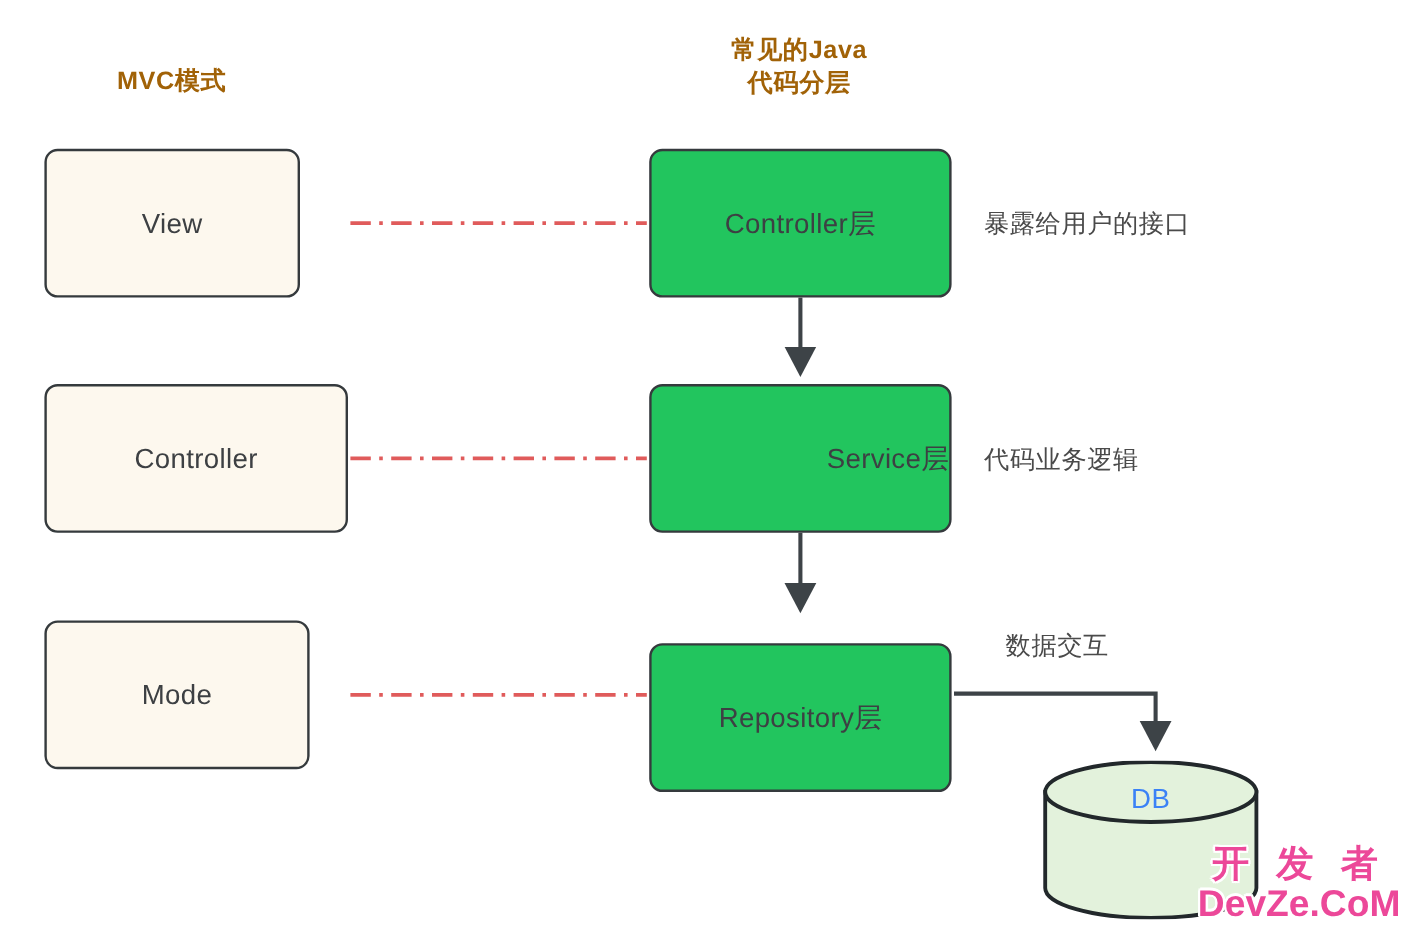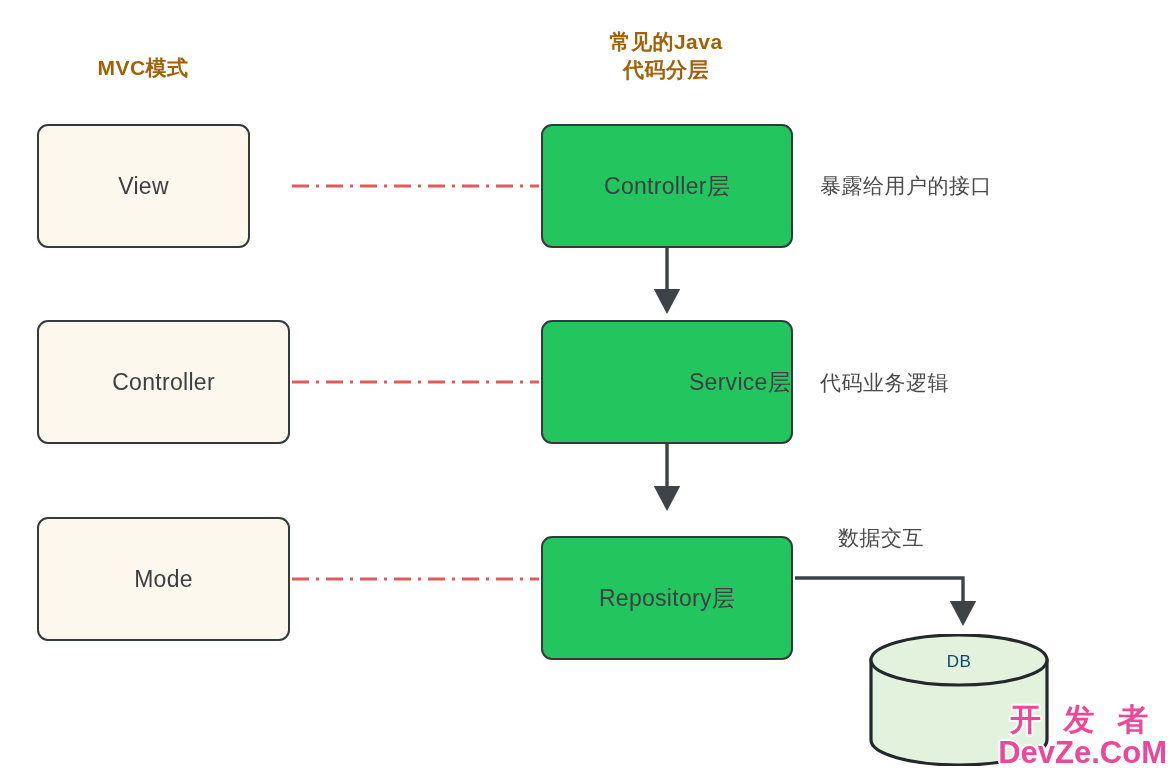--- a/index.html
+++ b/index.html
@@ -55,21 +55,21 @@
   }
   .node.cream {
     background: #fdf8ee;
   }
   .node.green {
     background: #22c55e;
   }
 
   #node-view        { left: 37px;  top: 124px; width: 213px; height: 124px; }
   #node-controller  { left: 37px;  top: 320px; width: 253px; height: 124px; }
-  #node-mode        { left: 37px;  top: 517px; width: 253px; height: 124px; }
+  #node-mode        { left: 37px;  top: 517px; width: 221px; height: 124px; }
 
   #node-controller-layer { left: 541px; top: 124px; width: 252px; height: 124px; }
   #node-service-layer    { left: 541px; top: 320px; width: 252px; height: 124px; justify-content: flex-end; }
   #node-repository-layer { left: 541px; top: 536px; width: 252px; height: 124px; }
 
   
   .annotation {
     position: absolute;
     font-size: 21px;
     color: #4a4a4a;
@@ -97,22 +97,22 @@
     top: 634px;
     width: 182px;
     height: 132px;
   }
   #node-db .db-label {
     position: absolute;
     left: 0;
     top: 18px;
     width: 182px;
     text-align: center;
-    font-size: 17px;
-    color: #0c4a6e;
+    font-size: 23px;
+    color: #3b82f6;
     letter-spacing: 0.5px;
   }
 
   
   #watermark {
     position: absolute;
     right: 6px;
     bottom: 4px;
     text-align: center;
     line-height: 1.0;

